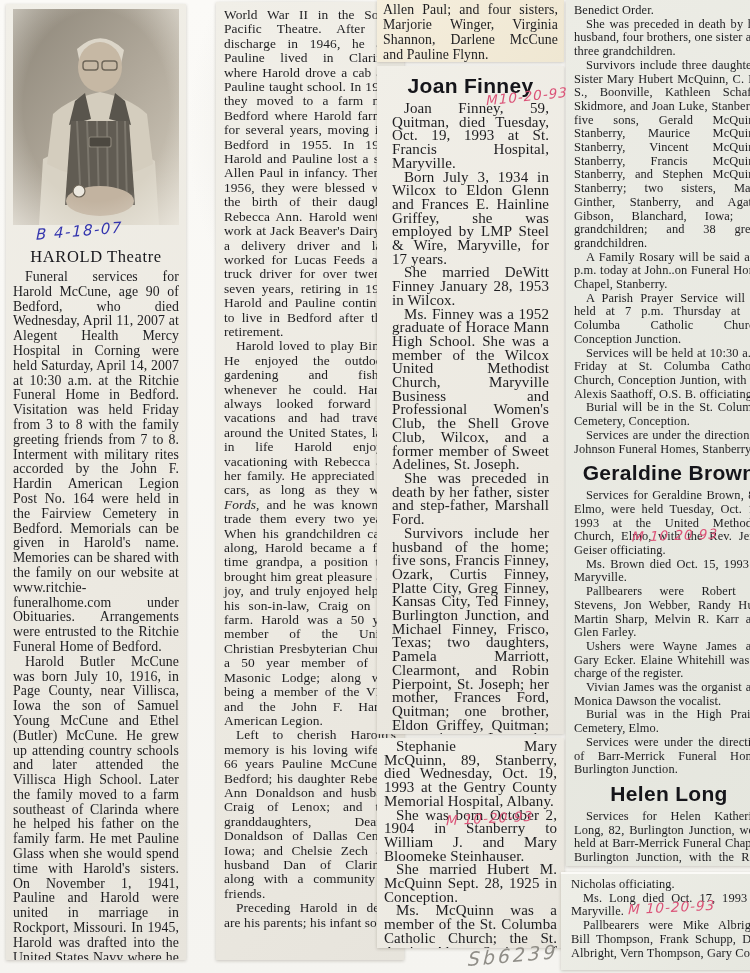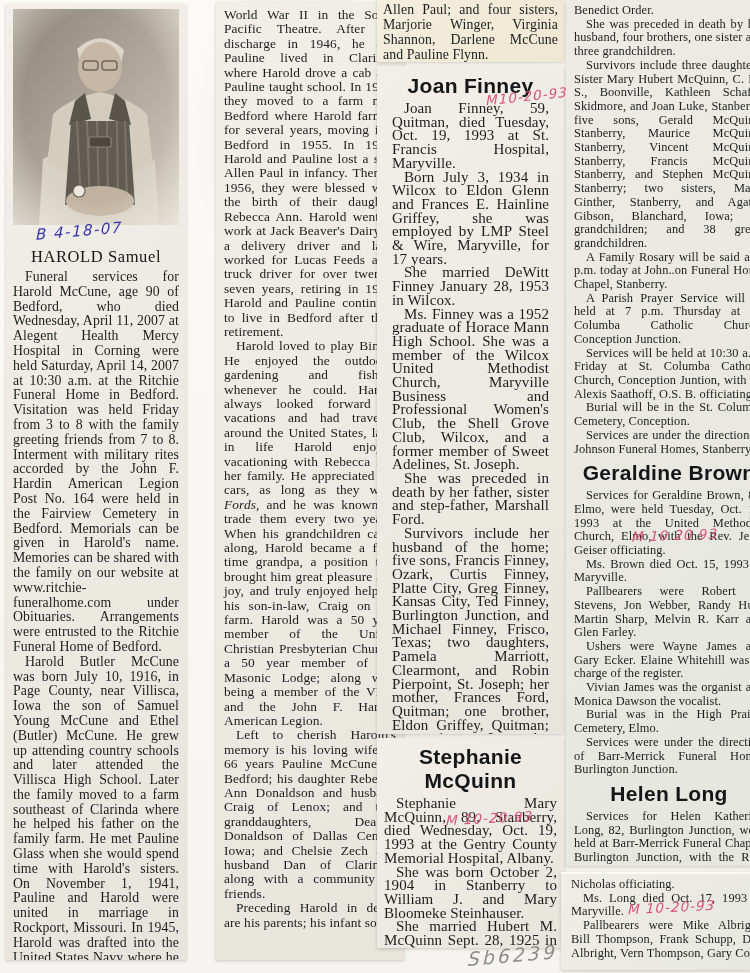--- a/index.html
+++ b/index.html
@@ -88,21 +88,21 @@
       <path d="M87 83 q-30 6 -47 22 l-6 50 q26 14 53 14 q27 0 53 -14 l-6 -50 q-17 -16 -47 -22 Z" fill="#d4cdbe"></path>
       <path d="M62 92 l10 -8 l6 26 l-22 6 Z" fill="#59554d"></path>
       <path d="M112 92 l-10 -8 l-6 26 l22 6 Z" fill="#59554d"></path>
       <path d="M58 112 L116 112 L122 196 L52 196 Z" fill="#615c53"></path>
       <path d="M64 112 L68 196 M74 112 L77 196 M84 112 L86 196 M94 112 L95 196 M104 112 L105 196 M112 112 L114 196" stroke="#7b766c" stroke-width="2"></path>
       <rect x="76" y="128" width="22" height="10" rx="2" fill="#4c4840" stroke="#8a8478" stroke-width="1.2"></rect>
       <ellipse cx="87" cy="192" rx="34" ry="15" fill="#c2b3a0"></ellipse>
       <circle cx="66" cy="182" r="6" fill="#ece8df" stroke="#6d6558" stroke-width="1.2"></circle>
       <rect width="166" height="216" fill="url(#pvig)"></rect>
     </svg>
-    <h1 class="serifhead">HAROLD Samuel</h1>
+    <h1 class="serifhead">HAROLD Theatre</h1>
     <div class="paras">
         <p class="para">Funeral services for Harold McCune, age 90 of Bedford, who died Wednesday, April 11, 2007 at Alegent Health Mercy Hospital in Corning were held Saturday, April 14, 2007 at 10:30 a.m. at the Ritchie Funeral Home in Bedford. Visitation was held Friday from 3 to 8 with the family greeting friends from 7 to 8. Interment with military rites accorded by the John F. Hardin American Legion Post No. 164 were held in the Fairview Cemetery in Bedford. Memorials can be given in Harold's name. Memories can be shared with the family on our website at www.ritchie-funeralhome.com under Obituaries. Arrangements were entrusted to the Ritchie Funeral Home of Bedford.</p>
         <p class="para">Harold Butler McCune was born July 10, 1916, in Page County, near Villisca, Iowa the son of Samuel Young McCune and Ethel (Butler) McCune. He grew up attending country schools and later attended the Villisca High School. Later the family moved to a farm southeast of Clarinda where he helped his father on the family farm. He met Pauline Glass when she would spend time with Harold's sisters. On November 1, 1941, Pauline and Harold were united in marriage in Rockport, Missouri. In 1945, Harold was drafted into the United States Navy where he honorably served his country during</p>
       </div>
   </section>
 
   <section class="clip col2">
     <div class="paras cont">
         <p class="para">World War II in the South Pacific Theatre. After his discharge in 1946, he and Pauline lived in Clarinda where Harold drove a cab and Pauline taught school. In 1950, they moved to a farm near Bedford where Harold farmed for several years, moving into Bedford in 1955. In 1951, Harold and Pauline lost a son, Allen Paul in infancy. Then in 1956, they were blessed with the birth of their daughter Rebecca Ann. Harold went to work at Jack Beaver's Dairy as a delivery driver and later worked for Lucas Feeds as a truck driver for over twenty-seven years, retiring in 1978. Harold and Pauline continued to live in Bedford after their retirement.</p>
         <p class="para">Harold loved to play Bingo. He enjoyed the outdoors, gardening and fishing whenever he could. Harold always looked forward to vacations and had traveled around the United States, later in life Harold enjoyed vacationing with Rebecca and her family. He appreciated his cars, as long as they were <em>Fords</em>, and he was known to trade them every two years! When his grandchildren came along, Harold became a full-time grandpa, a position that brought him great pleasure and joy, and truly enjoyed helping his son-in-law, Craig on the farm. Harold was a 50 year member of the United Christian Presbyterian Church; a 50 year member of the Masonic Lodge; along with being a member of the VFW and the John F. Hardin American Legion.</p>
@@ -124,21 +124,20 @@
         <p class="para">Ms. Finney was a 1952 graduate of Horace Mann High School. She was a member of the Wilcox United Methodist Church, Maryville Business and Professional Women's Club, the Shell Grove Club, Wilcox, and a former member of Sweet Adelines, St. Joseph.</p>
         <p class="para">She was preceded in death by her father, sister and step-father, Marshall Ford.</p>
         <p class="para">Survivors include her husband of the home; five sons, Francis Finney, Ozark, Curtis Finney, Platte City, Greg Finney, Kansas City, Ted Finney, Burlington Junction, and Michael Finney, Frisco, Texas; two daughters, Pamela Marriott, Clearmont, and Robin Pierpoint, St. Joseph; her mother, Frances Ford, Quitman; one brother, Eldon Griffey, Quitman; one sister, Lavaughn Dredge, Maryville; and 14 grandchildren.</p>
         <p class="para">Visitation is currently under way at Price Funeral Home, Bloomeke.</p>
         <p class="para">Burial will be in the Wilcox Bloomeke, Wilcox.</p>
         <p class="para">Memorials may be made to the Business and Professional Women's Club Scholarship Fund.</p>
       </div>
   </section>
 
   <section class="clip steph">
-    <h2 class="headline">Stephanie McQuinn</h2>
     <div class="paras">
         <p class="para">Stephanie Mary McQuinn, 89, Stanberry, died Wednesday, Oct. 19, 1993 at the Gentry County Memorial Hospital, Albany.</p>
         <p class="para">She was born October 2, 1904 in Stanberry to William J. and Mary Bloomeke Steinhauser.</p>
         <p class="para">She married Hubert M. McQuinn Sept. 28, 1925 in Conception.</p>
         <p class="para">Ms. McQuinn was a member of the St. Columba Catholic Church; the St. Ann's Altar Society of Conception Junction; and the Oblates of St.</p>
       </div>
   </section>
 
   <section class="clip col4a">
     <div class="paras cont">

